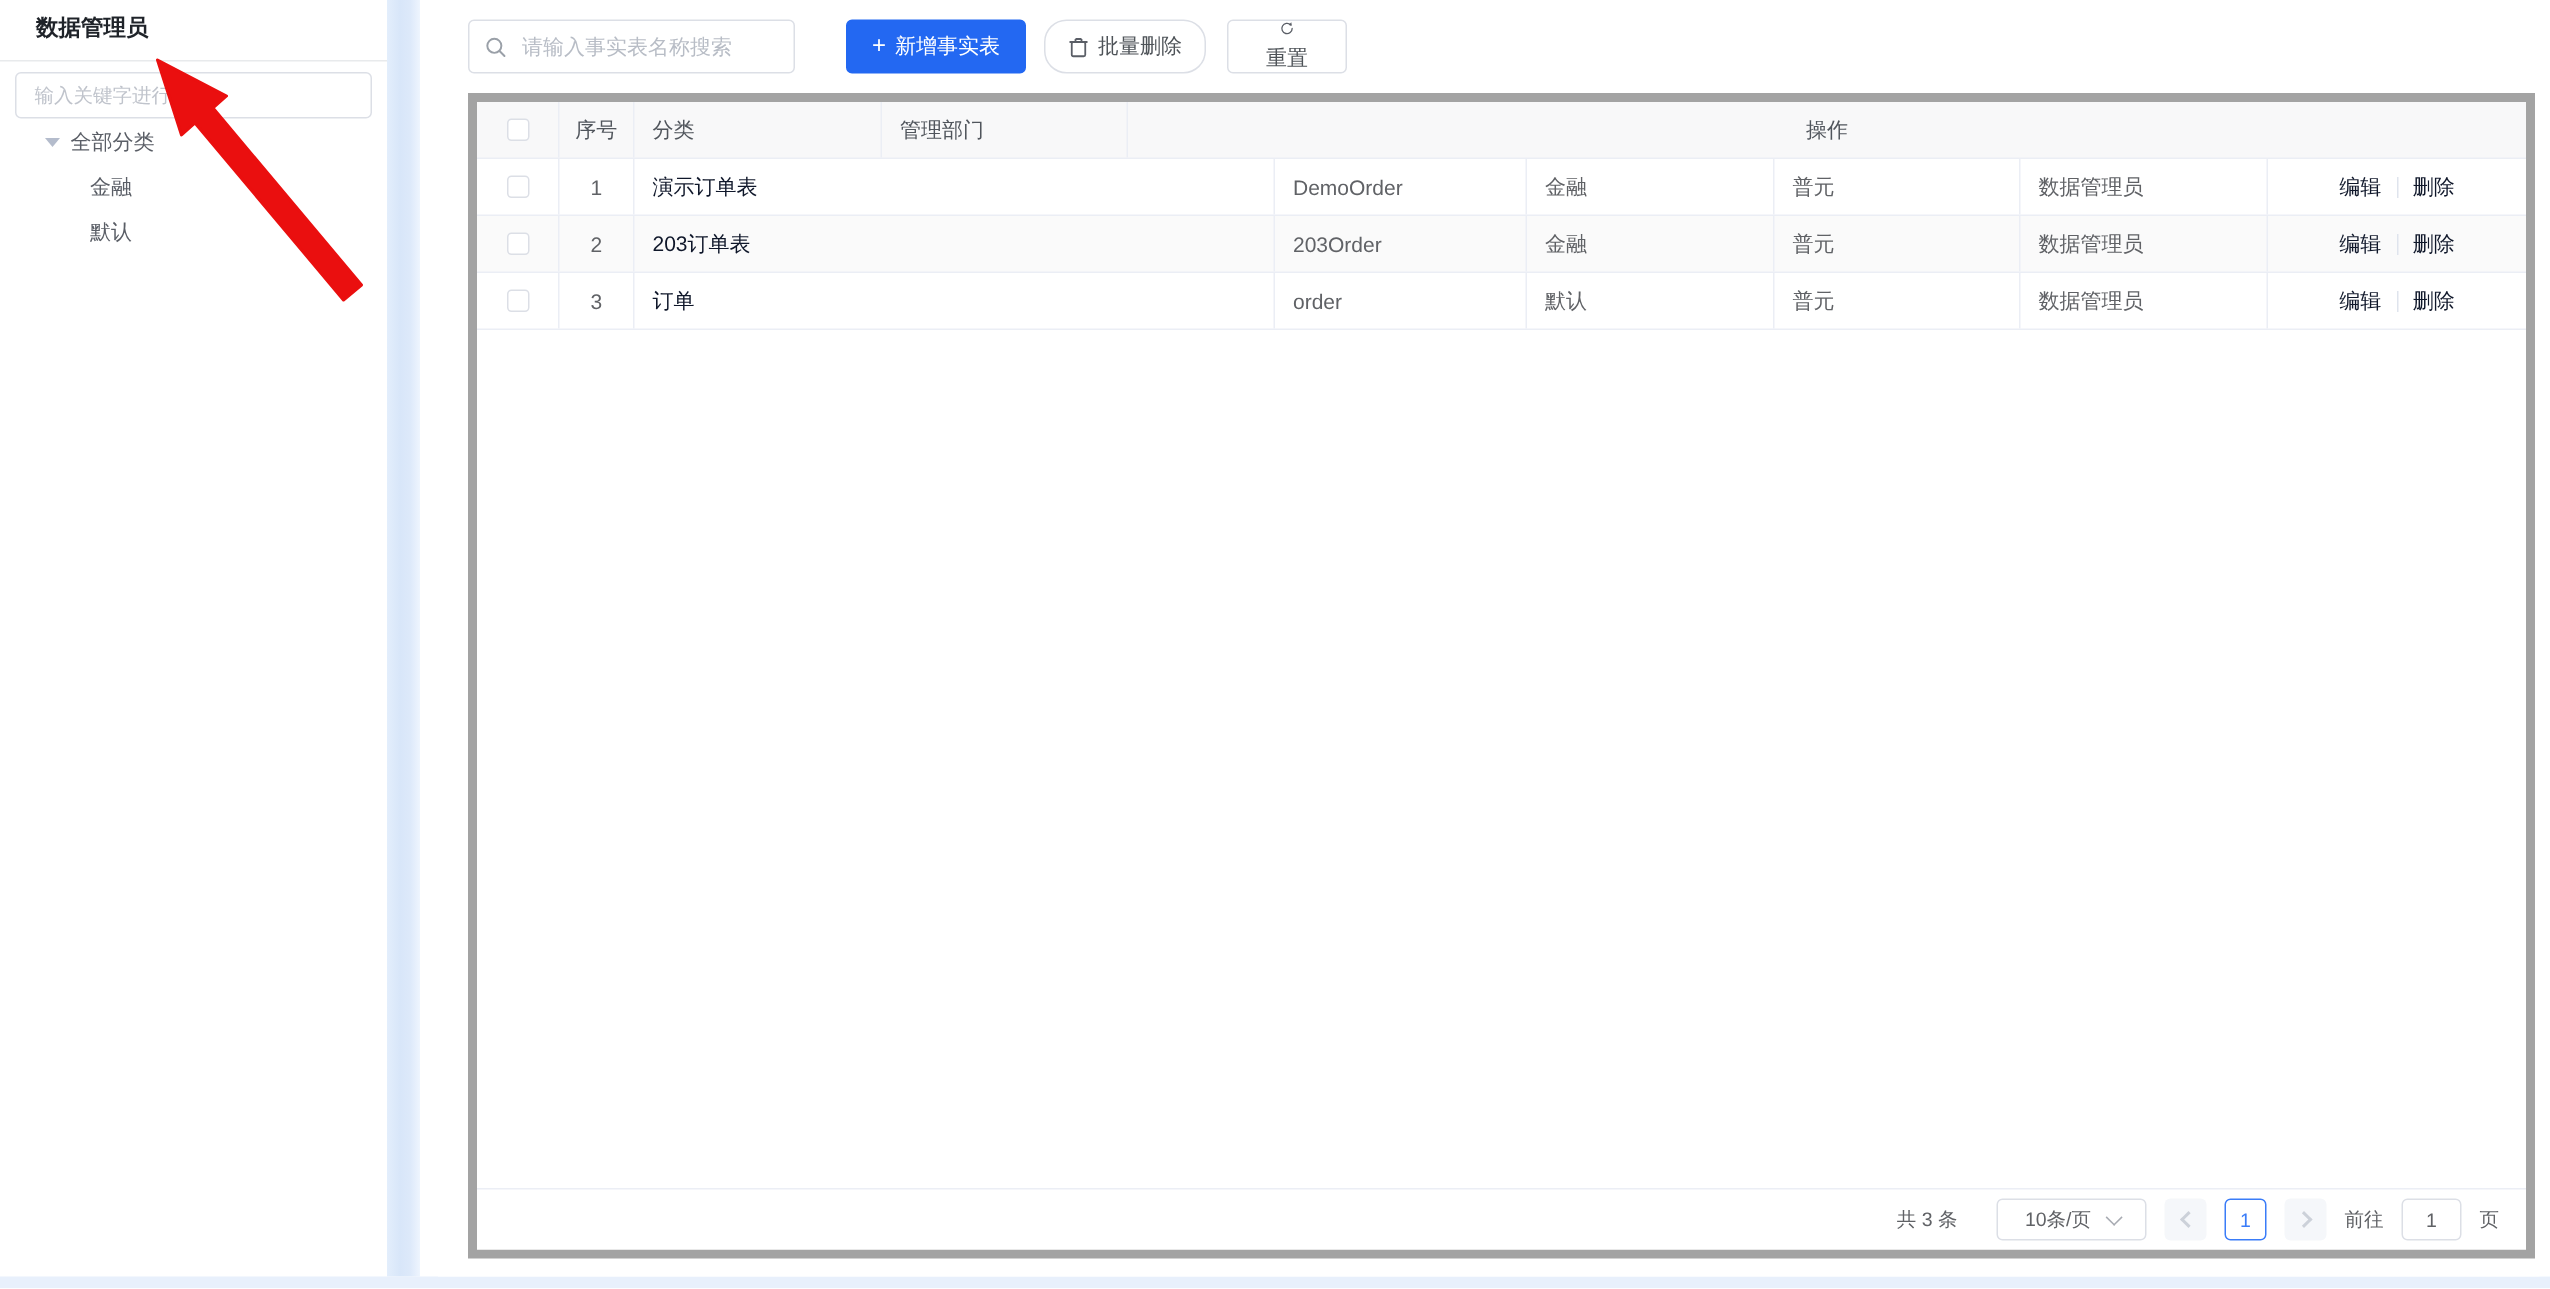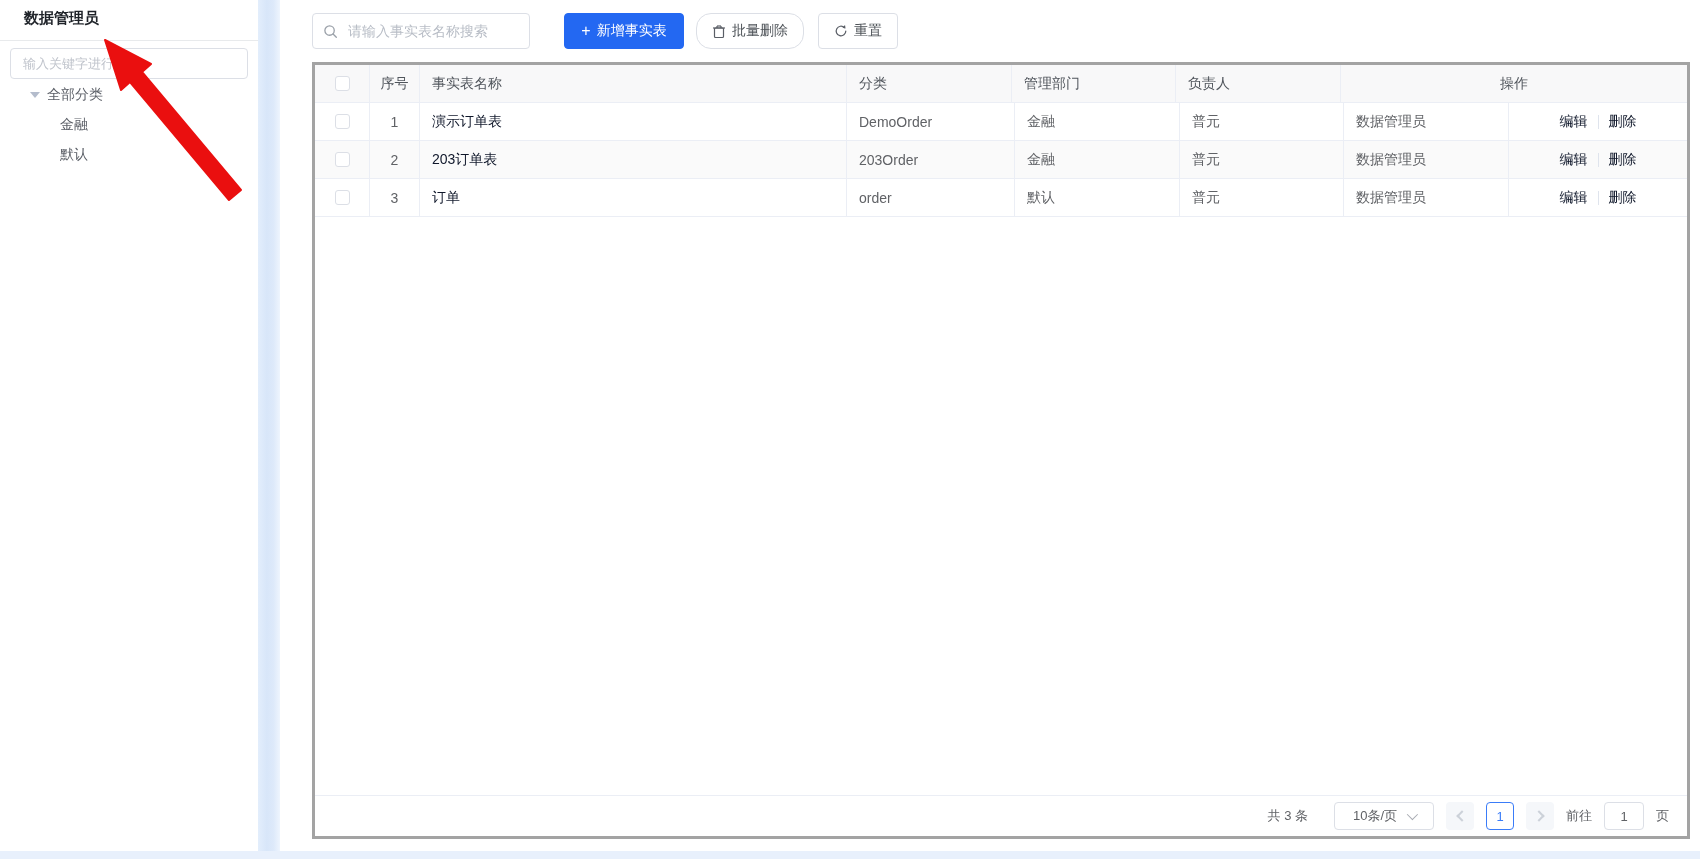--- a/index.html
+++ b/index.html
@@ -36,26 +36,26 @@
   .search-box{position:absolute;left:0;top:0;width:218px;height:36px;border:1px solid #dcdfe6;
         border-radius:4px;display:flex;align-items:center;padding:0 10px;background:#fff;}
   .search-box input{border:none;outline:none;flex:1;font-size:14px;color:#606266;min-width:0;
         font-family:"Liberation Sans","DejaVu Sans",sans-serif;}
   .search-box input::placeholder{color:#b8bdc6;}
   .btn{position:absolute;top:0;height:36px;border-radius:4px;display:flex;align-items:center;
         justify-content:center;font-size:14px;cursor:pointer;gap:6px;border:1px solid #dcdfe6;
         background:#fff;color:#4e5358;}
   .btn.primary{left:252px;width:120px;background:#2368f2;border-color:#2368f2;color:#fff;}
   .btn.batch{left:384px;width:108px;border-radius:15px;}
-  .btn.reset{left:506px;width:80px;}
+  .btn.reset{left:506px;width:80px;flex-direction:column;}
   .plus-glyph{font-size:16px;line-height:1;margin-top:-1px;}
 
   
   .table-wrap{position:absolute;left:20px;top:62px;width:1378px;height:777px;
-        border:3px solid #a3a3a3;background:#fff;}
+        border:6px solid #a3a3a3;background:#fff;}
   .trow{display:flex;width:100%;border-bottom:1px solid #ebeef5;align-items:stretch;}
   .trow.head{background:#f8f8f9;height:38px;color:#50555c;font-weight:500;}
   .trow.body{height:38px;background:#fff;}
   .trow.body.striped{background:#fafafa;}
   .tcell{display:flex;align-items:center;padding:0 12px;border-right:1px solid #ebeef5;
         overflow:hidden;white-space:nowrap;}
   .tcell:last-child{border-right:none;}
   .c-check{width:55px;justify-content:center;padding:0;}
   .c-index{width:50px;justify-content:center;padding:0;}
   .c-name{width:427px;}
@@ -155,24 +155,22 @@
       </div>
     </div>
 
     <div class="table-wrap">
 
       <div class="trow head">
         <div class="tcell c-check">
           <span class="checkbox"></span>
         </div>
         <div class="tcell c-index">序号</div>
-        <div class="tcell c-name">事实表名称</div>
         <div class="tcell c-cat">分类</div>
         <div class="tcell c-dept">管理部门</div>
-        <div class="tcell c-owner">负责人</div>
         <div class="tcell c-ops">操作</div>
       </div>
 
       <div class="trow body">
         <div class="tcell c-check">
             <span class="checkbox"></span>
           </div>
         <div class="tcell c-index">1</div>
         <div class="tcell c-name">
             <a class="tlink">演示订单表</a>

